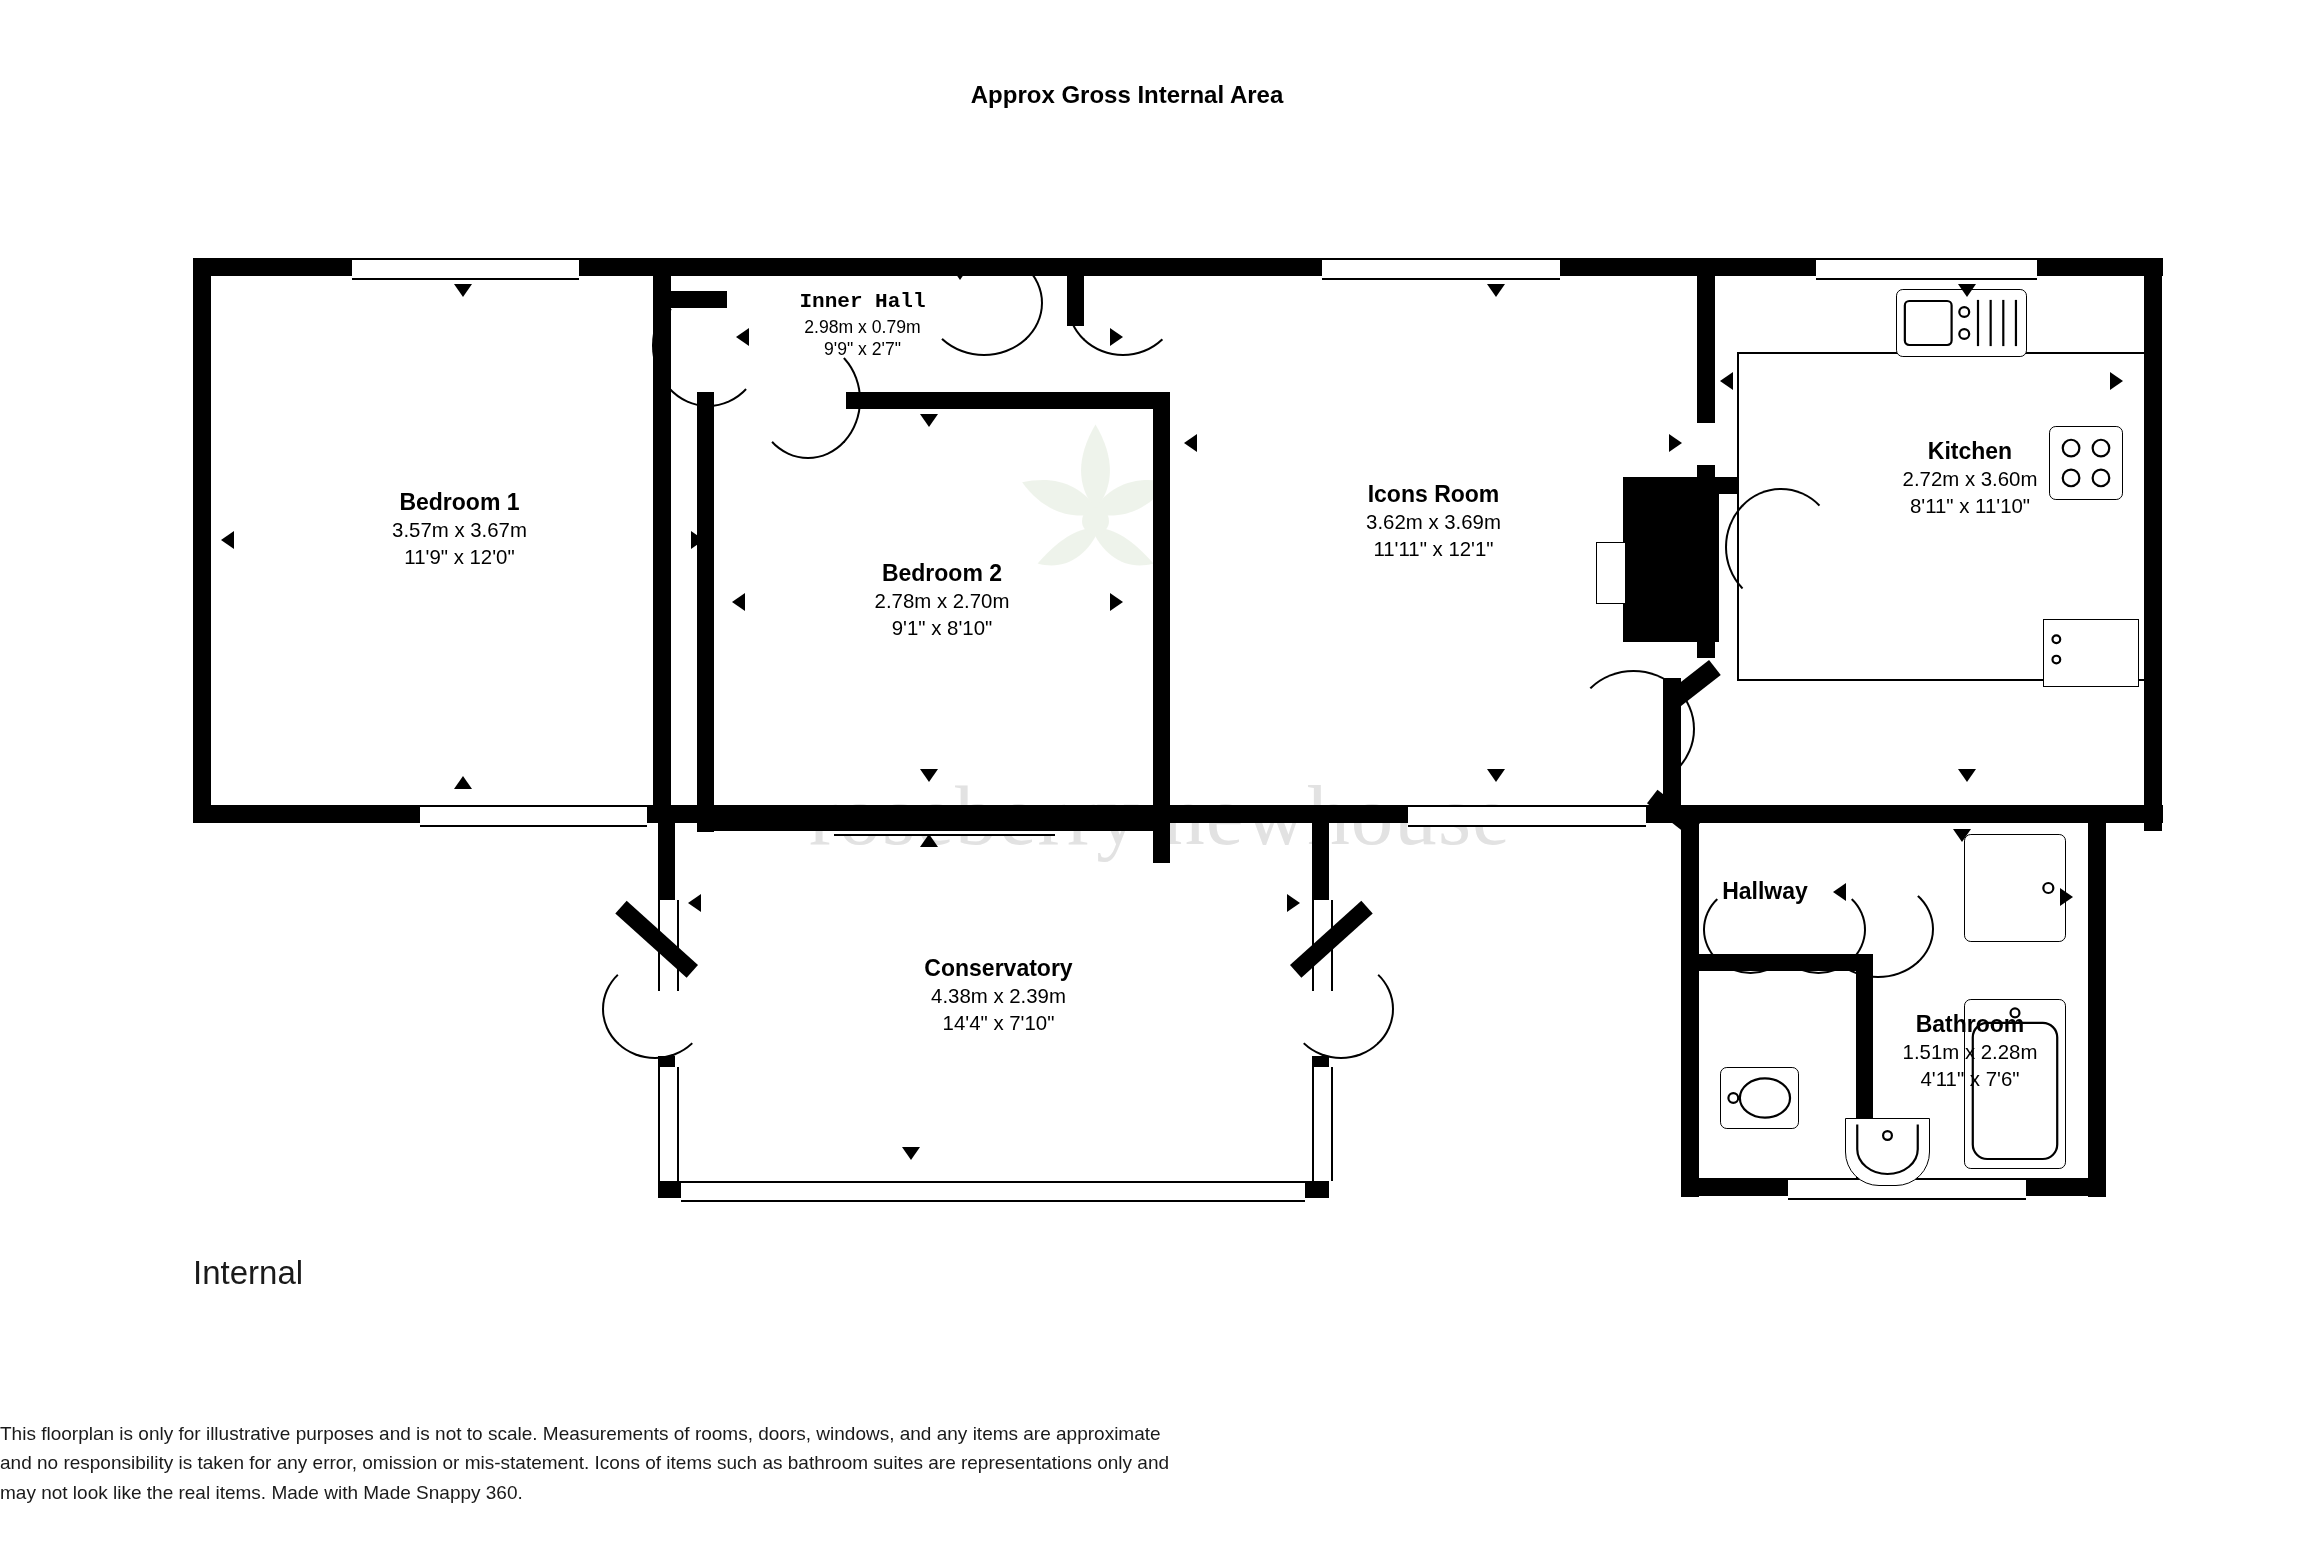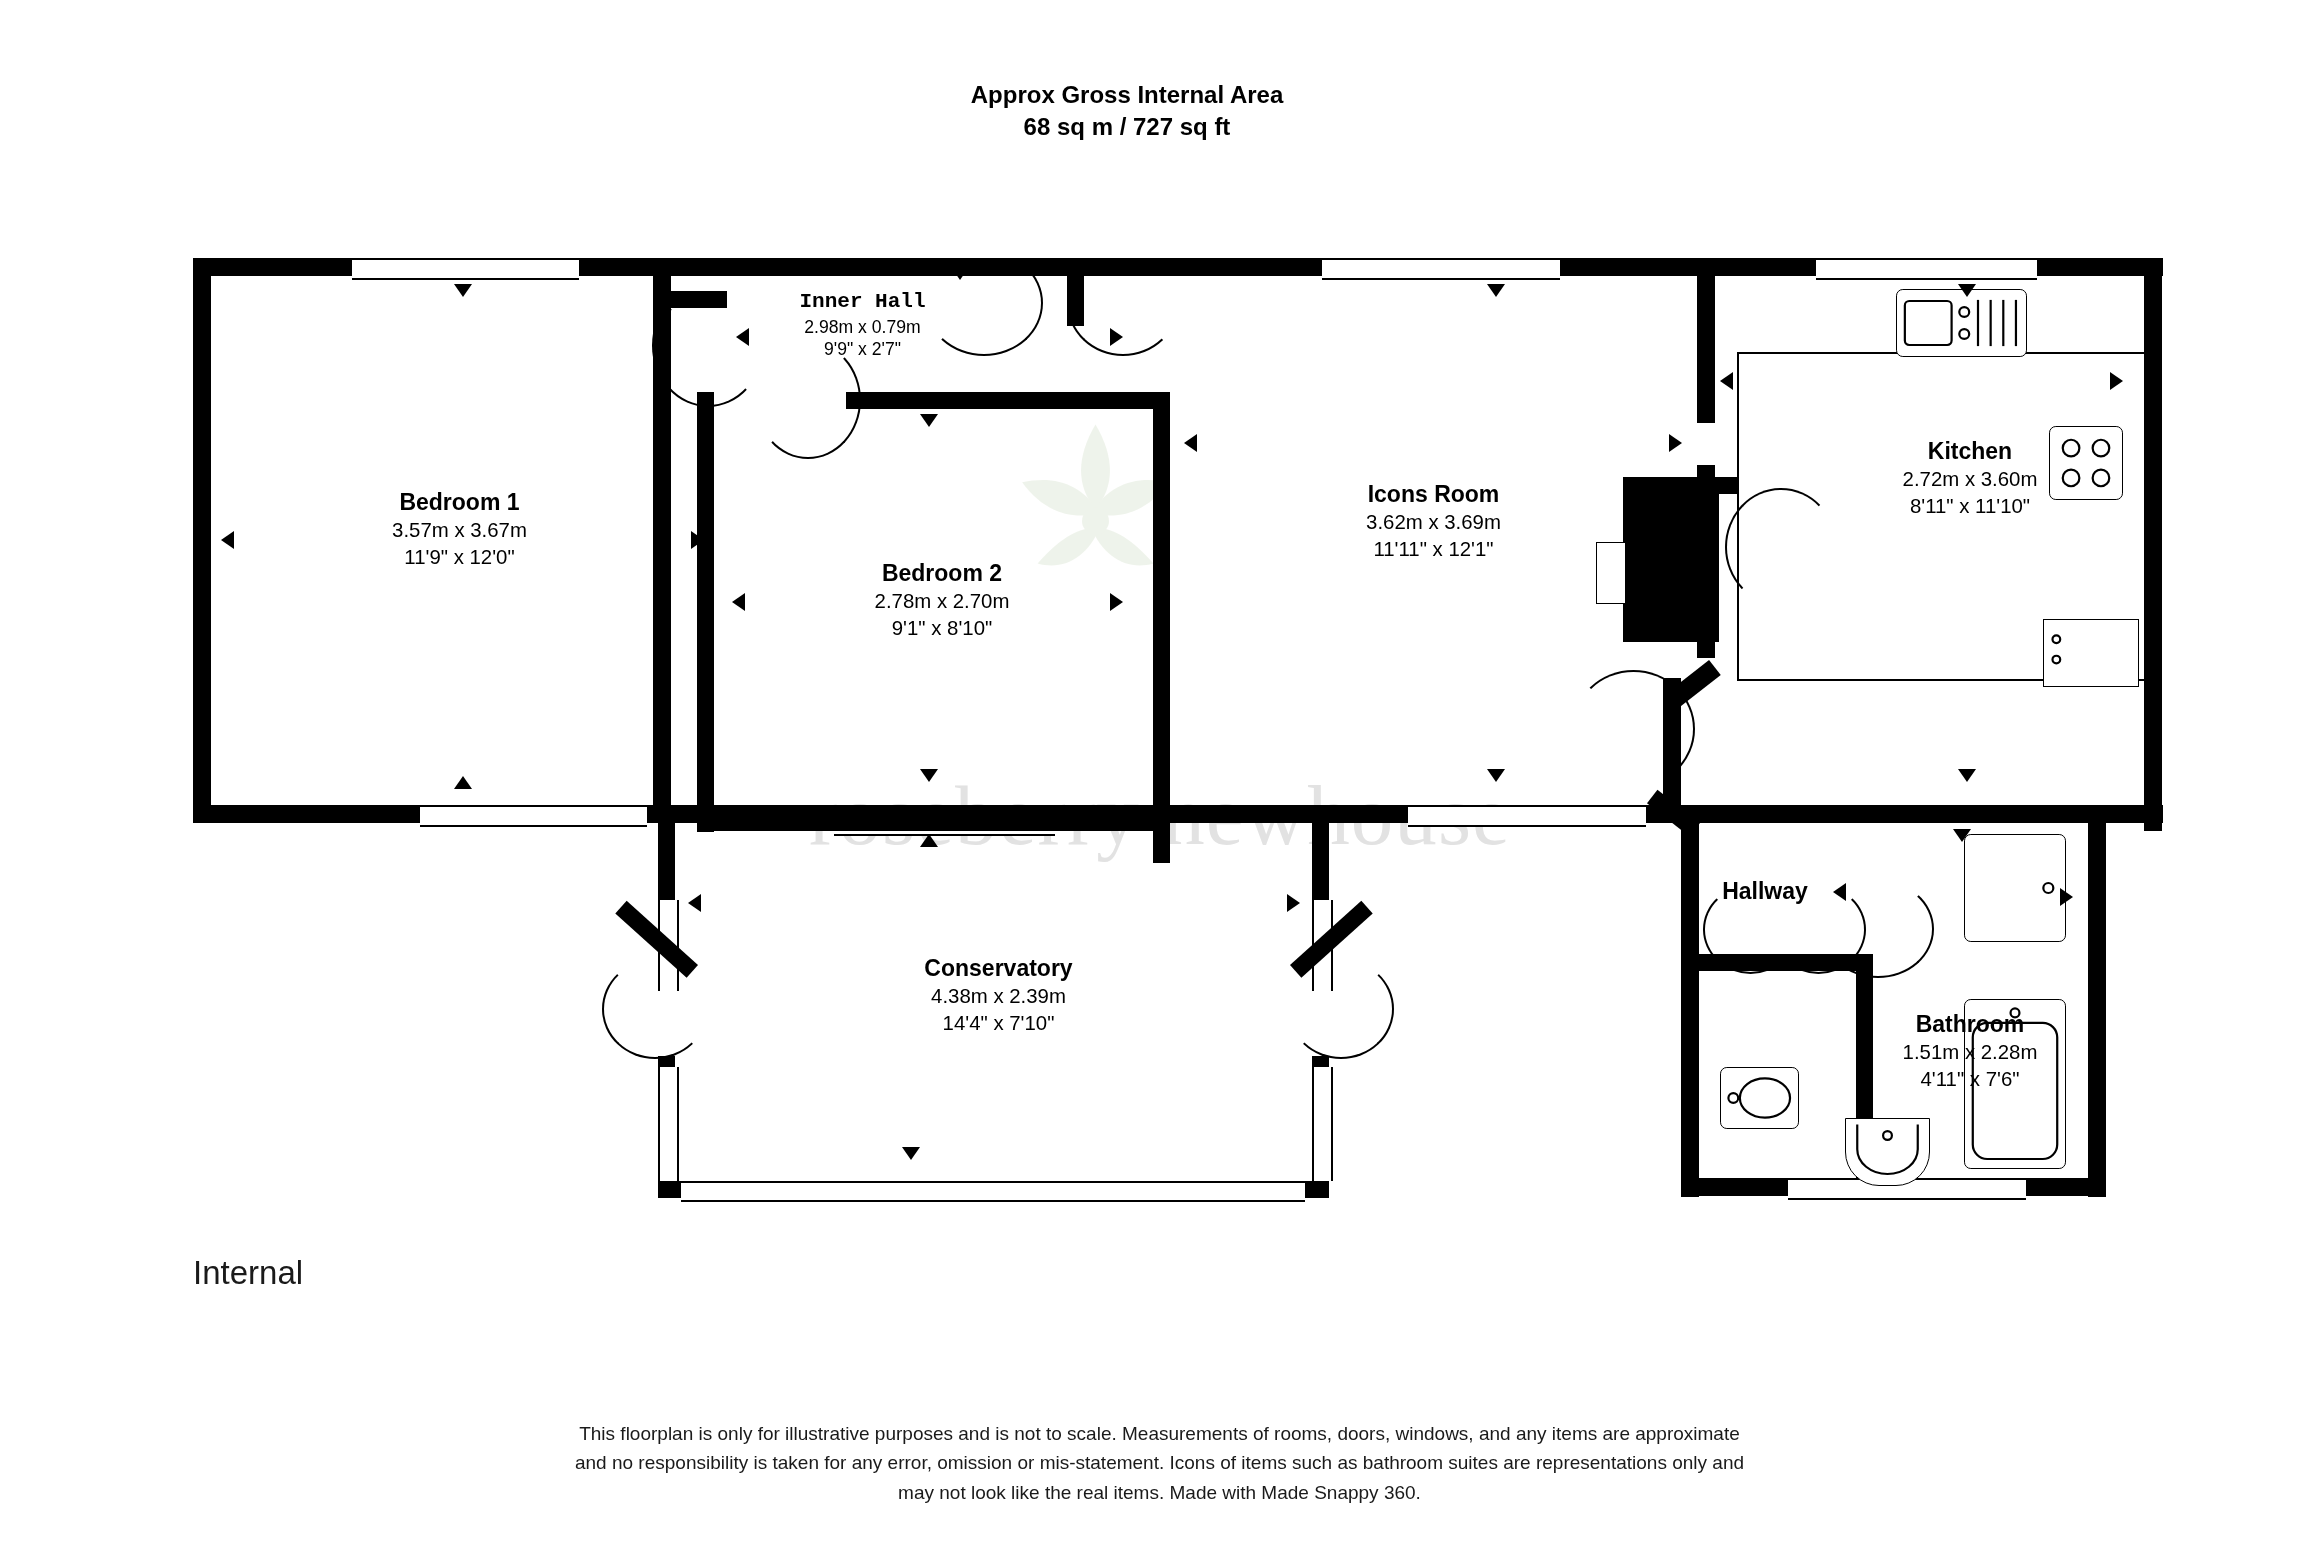--- a/index.html
+++ b/index.html
@@ -130,32 +130,31 @@
     left: 193px;
     top: 1254px;
     font-size: 33px;
     color: #1a1a1a;
   }
   .disclaimer {
     position: absolute;
     left: 0;
     top: 1419px;
     width: 2319px;
-    text-align: center;
+    text-align: left;
     font-size: 19px;
     line-height: 1.55;
     color: #1a1a1a;
   }
 </style>
 </head>
 <body>
 
 <div class="header">
   <div>Approx Gross Internal Area</div>
-  <div>68 sq m / 727 sq ft</div>
 </div>
 
 <div class="stage">
 
   <div class="watermark">roseberry newhouse</div>
   <svg class="wm-leaf" viewBox="0 0 100 100">
     <g fill="#dfe8d8">
       <path d="M50 8 C40 25 40 40 50 52 C60 40 60 25 50 8 Z"></path>
       <path d="M12 38 C30 34 44 40 52 54 C36 58 22 52 12 38 Z"></path>
       <path d="M88 38 C70 34 56 40 48 54 C64 58 78 52 88 38 Z"></path>

